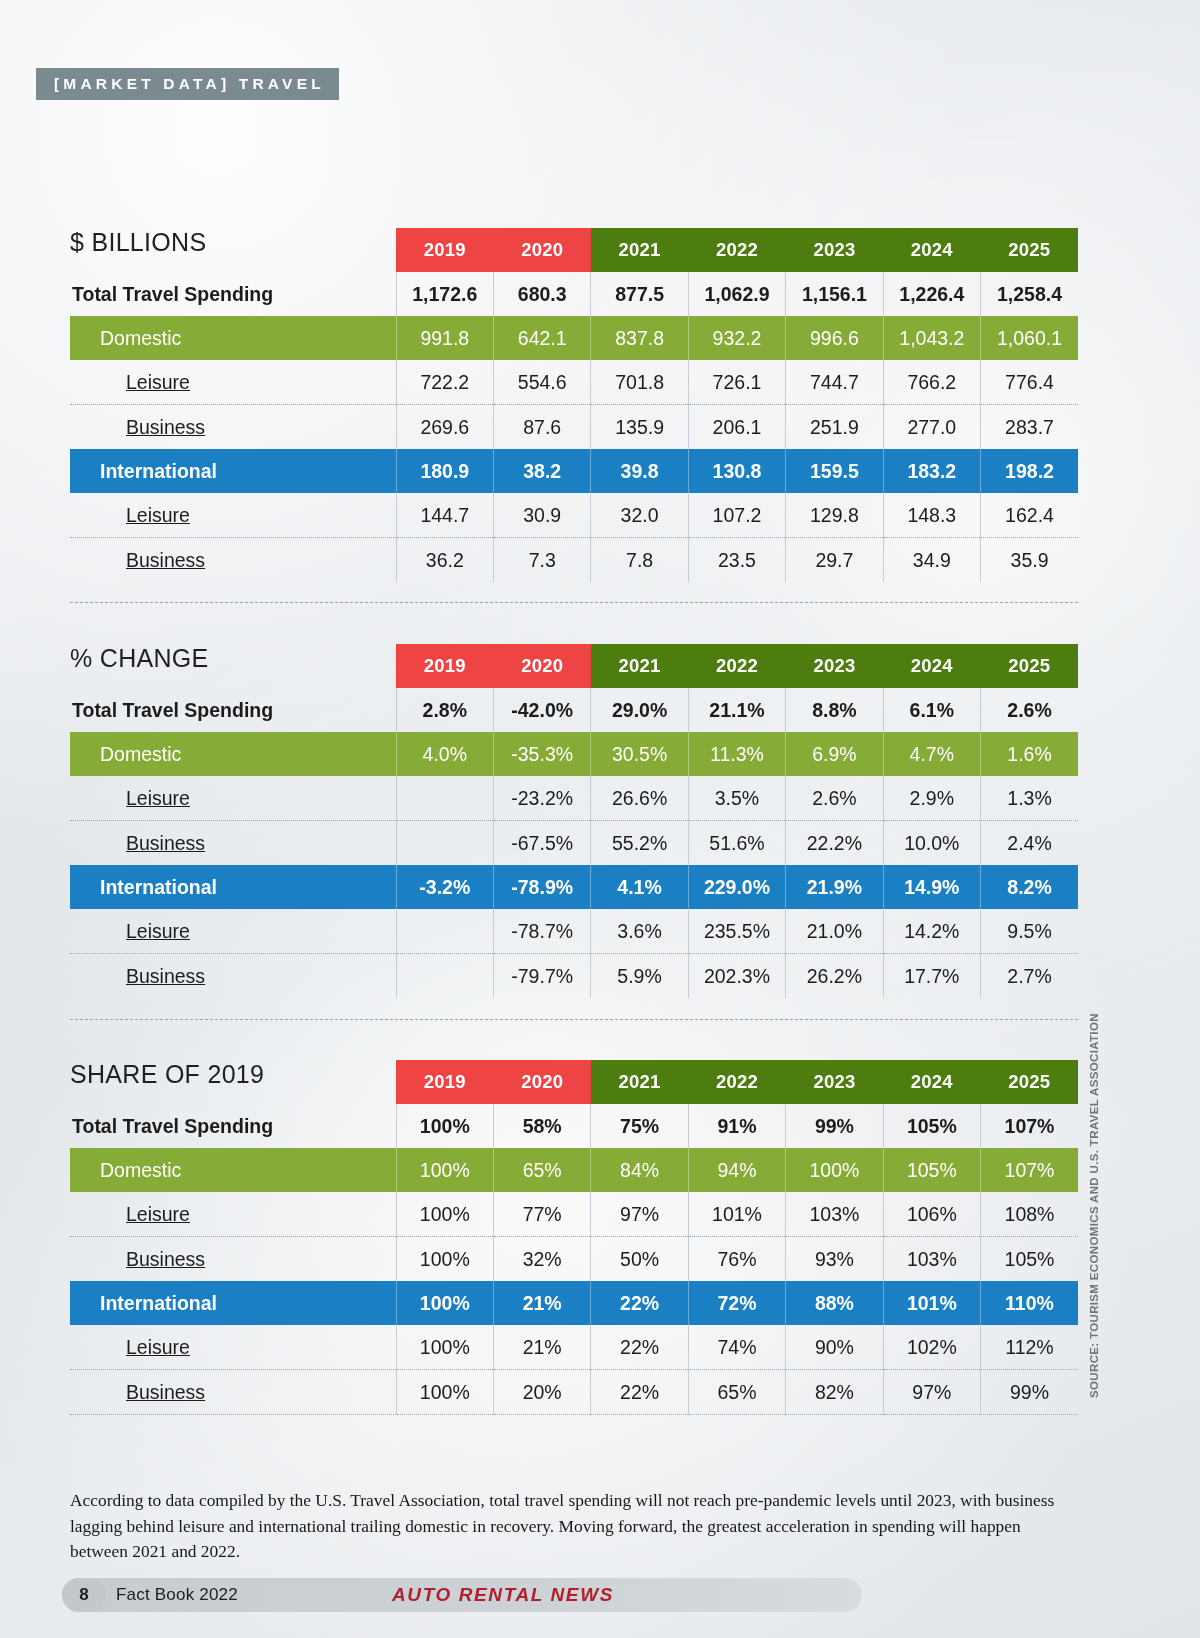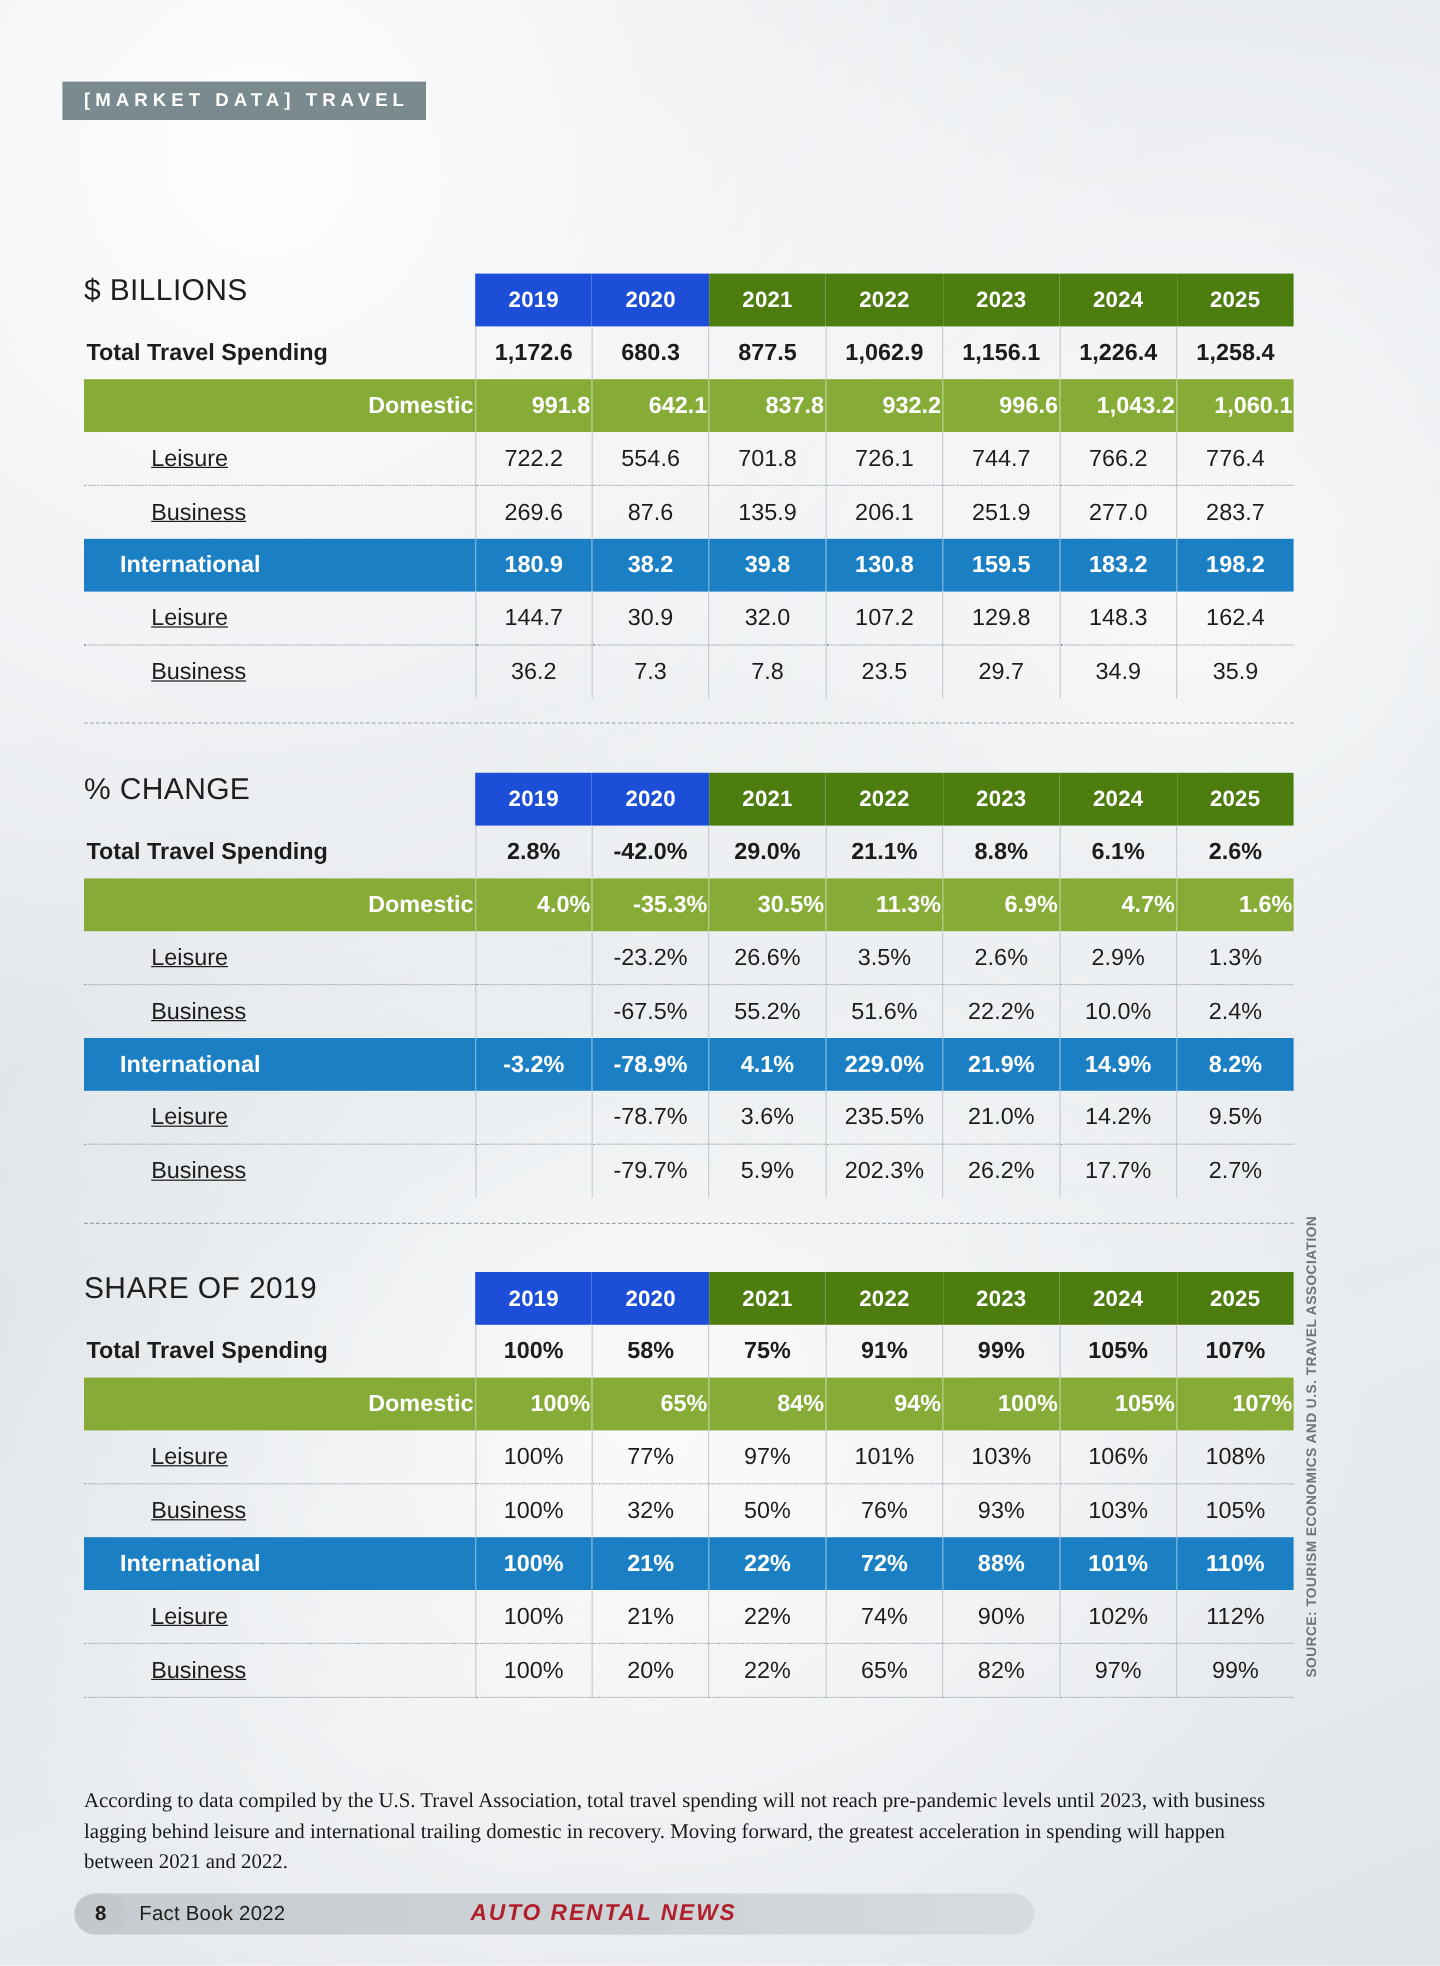--- a/index.html
+++ b/index.html
@@ -12,21 +12,21 @@
       linear-gradient(158deg,#e3e7ea 0%,#e7eaee 28%,#dfe4e8 52%,#e9ecef 74%,#e1e5e9 100%);
     font-family:"Liberation Sans",sans-serif;
     color:#1c1c1c;
     overflow:hidden;
     position:relative;
   }
   .page{position:relative;width:1200px;height:1638px;}
 
   
   .kicker{
-    position:absolute;left:52px;top:68px;
+    position:absolute;left:36px;top:68px;
     background:#7b8a8f;color:#fff;
     font-size:15.5px;font-weight:700;letter-spacing:4.2px;
     padding:7px 14px 7px 18px;
     white-space:nowrap;
   }
   .page-title{
     position:absolute;left:70px;top:138px;
     font-size:38px;font-weight:400;letter-spacing:.2px;
     color:#1a1a1a;
     font-stretch:condensed;
@@ -47,21 +47,21 @@
   table.grid col.label{width:326px;}
   table.grid col.yr{width:97.4px;}
 
   thead th{
     height:42px;
     color:#fff;font-size:18.5px;font-weight:700;
     text-align:center;vertical-align:middle;
     letter-spacing:.2px;
   }
   thead th.blank{background:transparent;}
-  thead th.lightgray{background:#1d4ed8;}
+  thead th.lightgray{background:#ef4444;}
   thead th.darkgray{background:#4d7c0f;}
 
   tbody td{
     height:42px;
     font-size:19.5px;
     text-align:center;vertical-align:middle;
     border-left:1px solid #c6ccd1;
     background:transparent;
     color:#1c1c1c;
     white-space:nowrap;
@@ -69,21 +69,21 @@
   tbody td.lbl{
     text-align:left;border-left:none;
     padding-left:0;
     font-size:19.5px;
   }
 
   
   tr.total td{font-weight:700;}
   tr.total td.lbl{font-weight:700;padding-left:2px;}
 
-  tr.green td{background:#86ac37;color:#fff;font-weight:700;border-left-color:rgba(255,255,255,.35);text-align:right;}
+  tr.green td{background:#86ac37;color:#fff;font-weight:400;border-left-color:rgba(255,255,255,.35);}
   tr.green td.lbl{padding-left:30px;color:#fff;}
   tr.blue td{background:#1b7fc4;color:#fff;font-weight:700;border-left-color:rgba(255,255,255,.35);}
   tr.blue td.lbl{padding-left:30px;color:#fff;}
 
   tr.sub td{font-weight:400;}
   tr.sub td.lbl{padding-left:56px;font-weight:400;text-decoration:underline;}
   tr.dotted td{border-bottom:1px dotted #9aa2a8;}
 
   .divider{
     position:absolute;left:70px;width:1008px;height:0;

